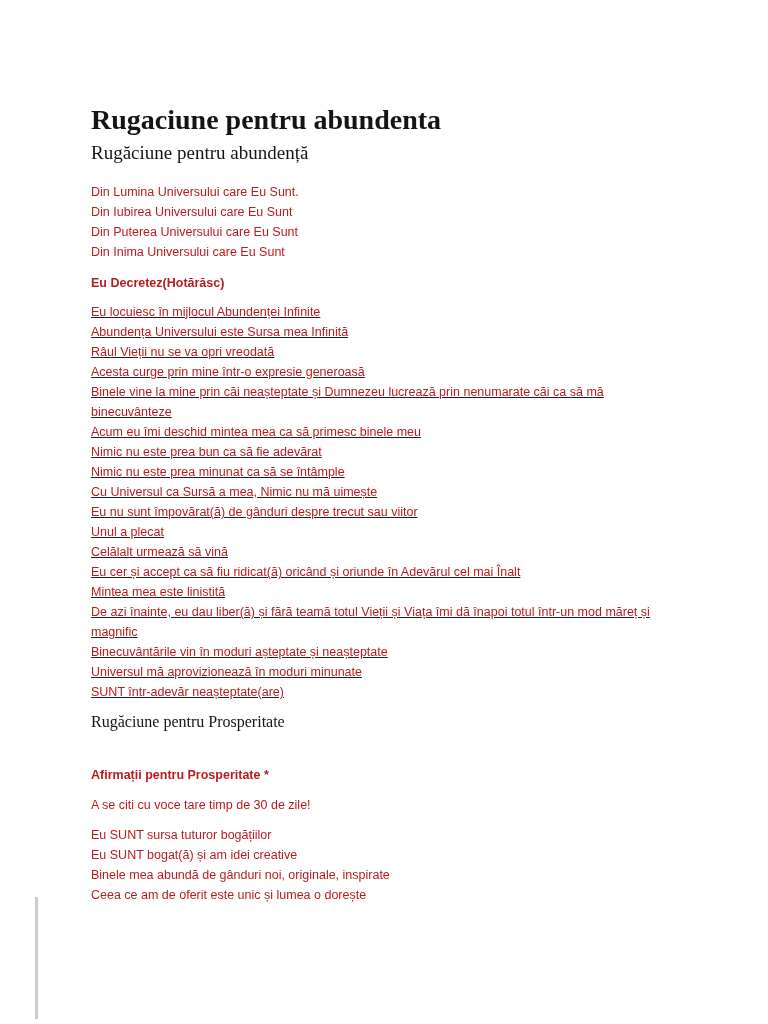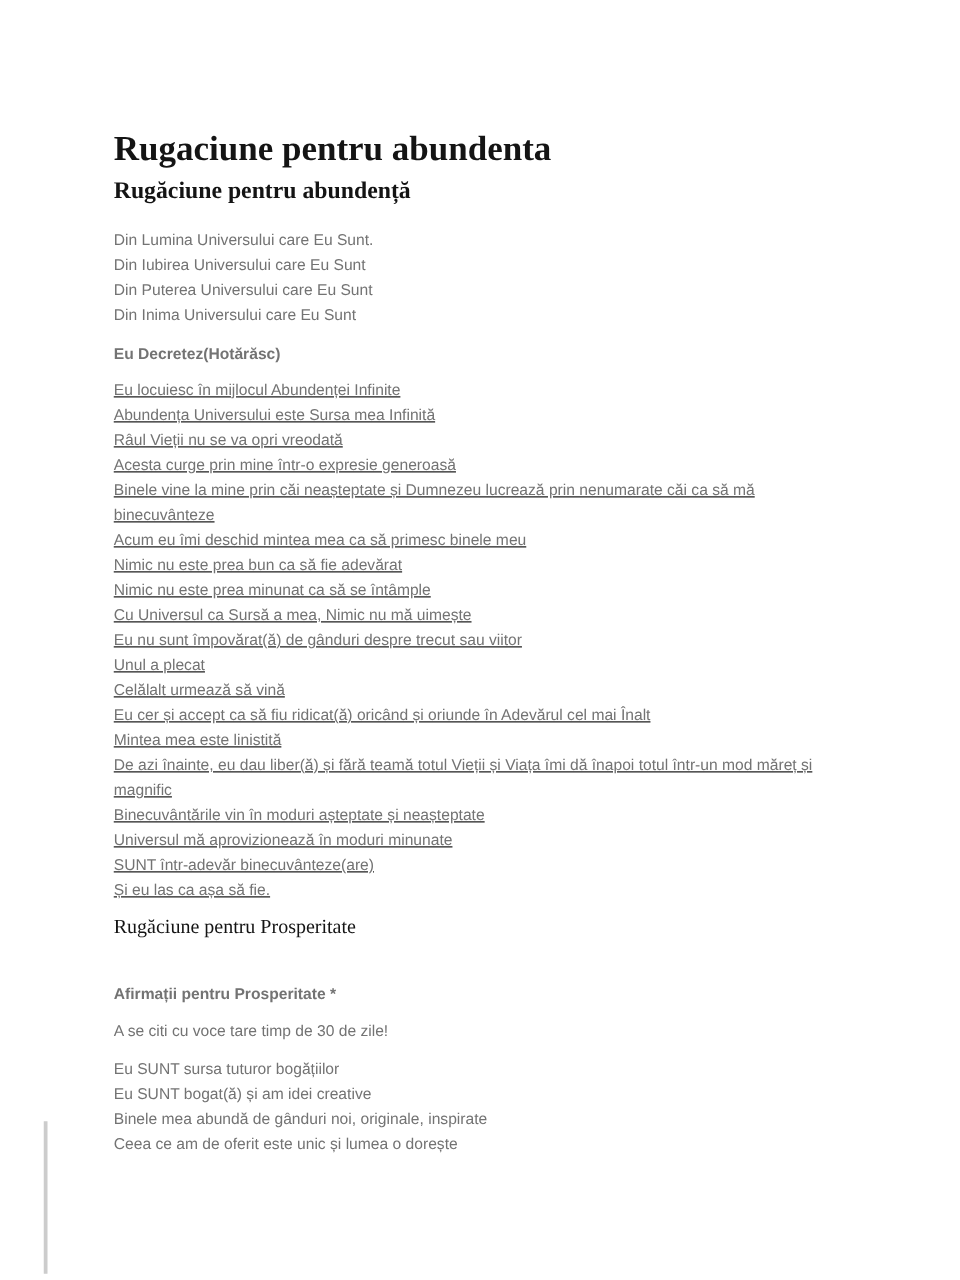--- a/index.html
+++ b/index.html
@@ -26,29 +26,29 @@
     font-family: "Liberation Serif", "DejaVu Serif", serif;
     font-size: 28px;
     font-weight: 700;
     color: #141414;
     line-height: 1.15;
     margin: 0 0 5px 0;
   }
   .doc-subtitle {
     font-family: "Liberation Serif", "DejaVu Serif", serif;
     font-size: 19px;
-    font-weight: 700;
+    font-weight: 400;
     color: #141414;
     line-height: 1.25;
     margin: 0;
   }
   .line {
     font-size: 12.5px;
     line-height: 20px;
-    color: #737373;
+    color: #b91c1c;
   }
   .bold-line {
     font-weight: 700;
   }
   .intro { margin-top: 17px; }
   .decree-heading { margin-top: 11px; }
   .decree { margin-top: 9px; text-decoration: underline; }
   .section-title {
     font-family: "Liberation Serif", "DejaVu Serif", serif;
     font-size: 16px;
@@ -98,22 +98,21 @@
       <div class="line">Nimic nu este prea minunat ca să se întâmple</div>
       <div class="line">Cu Universul ca Sursă a mea, Nimic nu mă uimește</div>
       <div class="line">Eu nu sunt împovărat(ă) de gânduri despre trecut sau viitor</div>
       <div class="line">Unul a plecat</div>
       <div class="line">Celălalt urmează să vină</div>
       <div class="line">Eu cer și accept ca să fiu ridicat(ă) oricând și oriunde în Adevărul cel mai Înalt</div>
       <div class="line">Mintea mea este linistită</div>
       <div class="line">De azi înainte, eu dau liber(ă) și fără teamă totul Vieții și Viața îmi dă înapoi totul într-un mod măreț și magnific</div>
       <div class="line">Binecuvântările vin în moduri așteptate și neașteptate</div>
       <div class="line">Universul mă aprovizionează în moduri minunate</div>
-      <div class="line">SUNT într-adevăr binecuvânteze(are)</div>
-      <div class="line">Și eu las ca așa să fie.</div>
+      <div class="line">SUNT într-adevăr neașteptate(are)</div>
     </div>
 
   <h3 class="section-title">Rugăciune pentru Prosperitate</h3>
 
   <div class="line bold-line affirm-heading">Afirmații pentru Prosperitate *</div>
 
   <div class="line instruction">A se citi cu voce tare timp de 30 de zile!</div>
 
   <div class="affirmations">
       <div class="line">Eu SUNT sursa tuturor bogățiilor</div>

